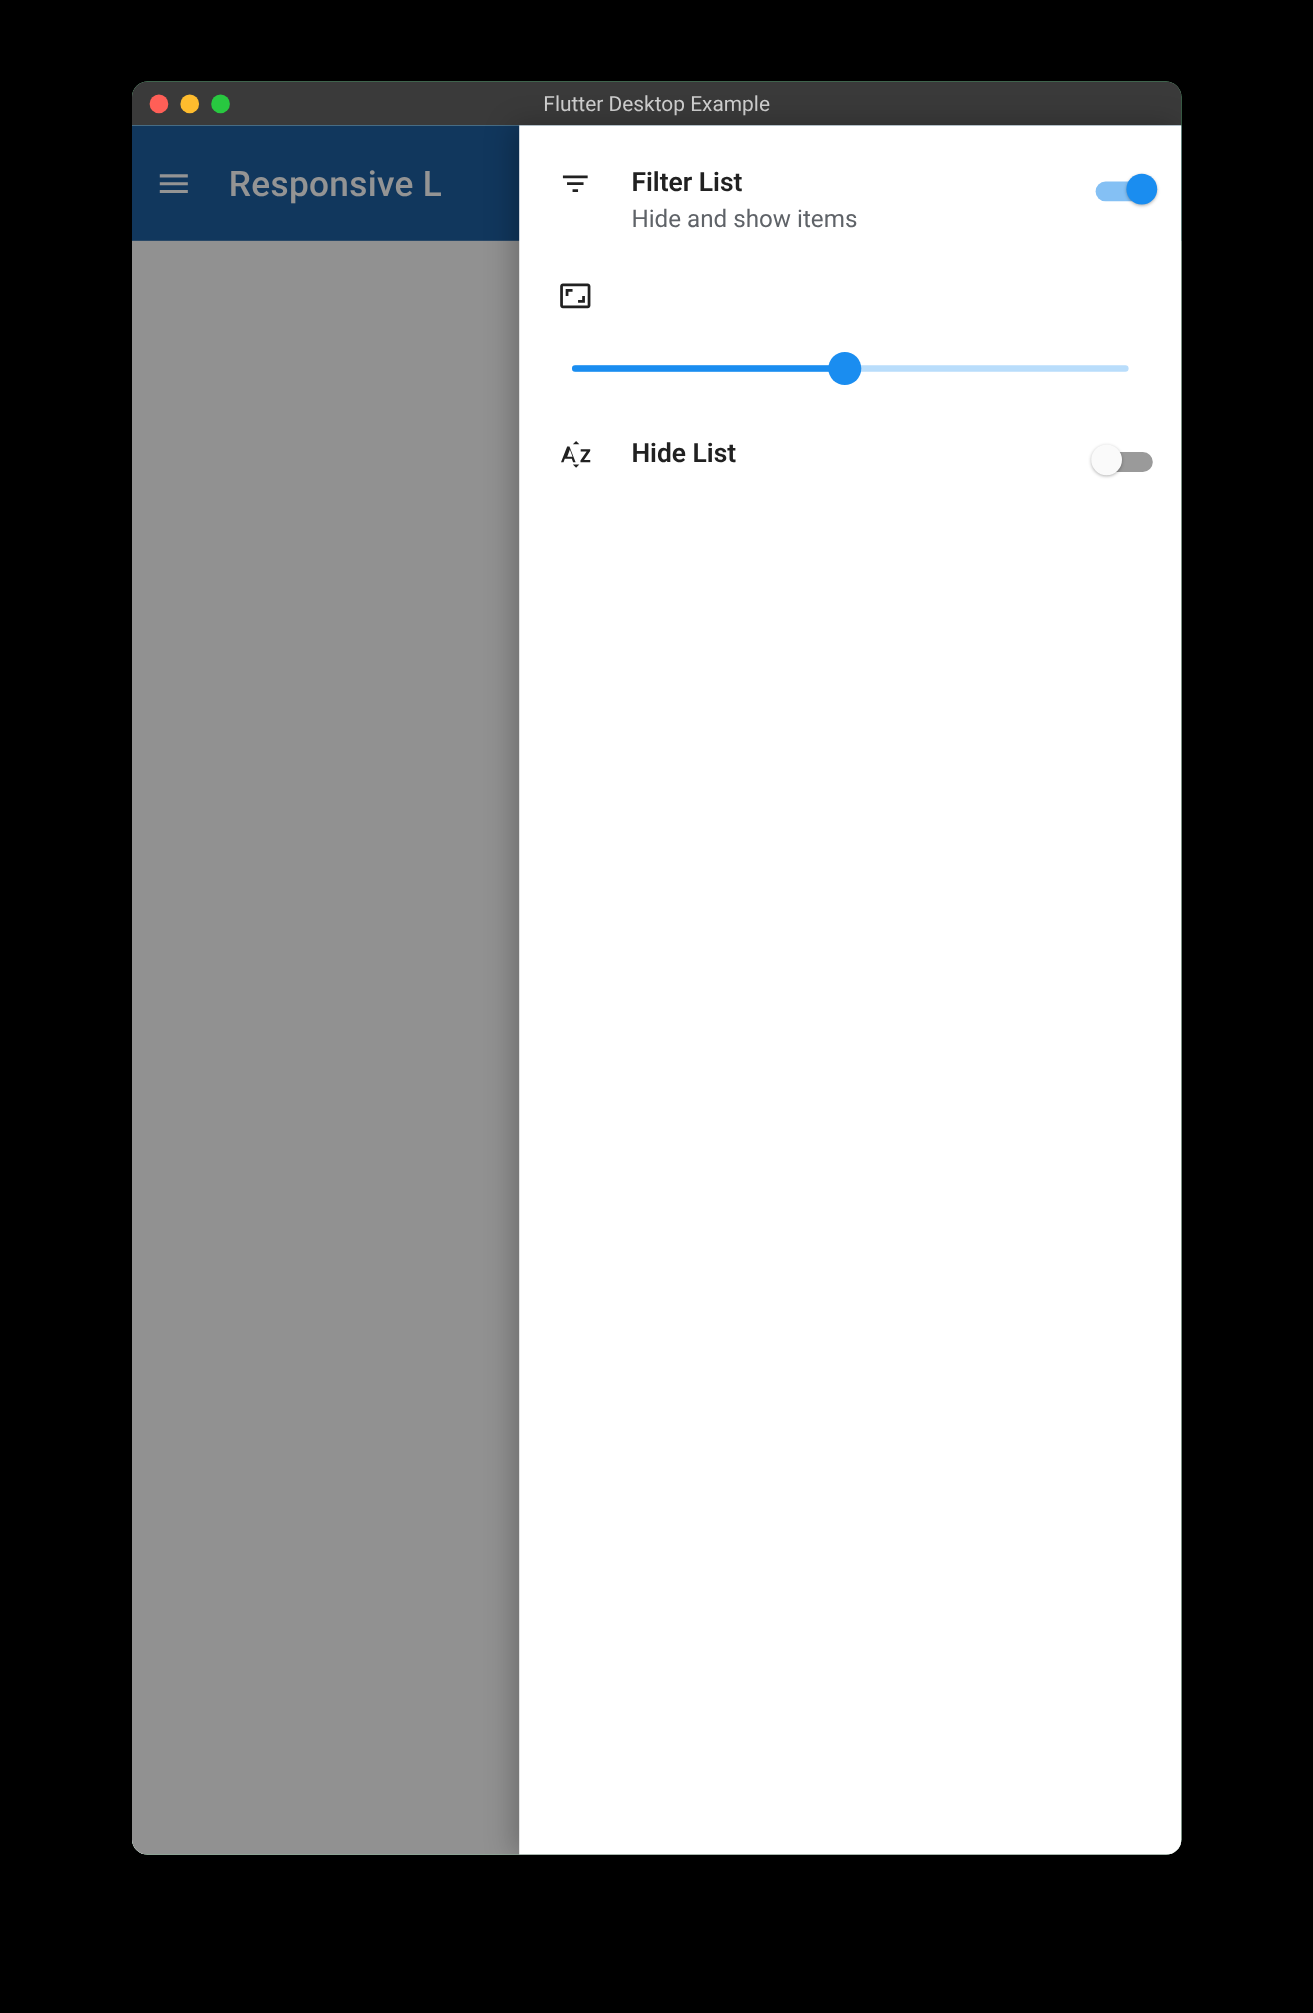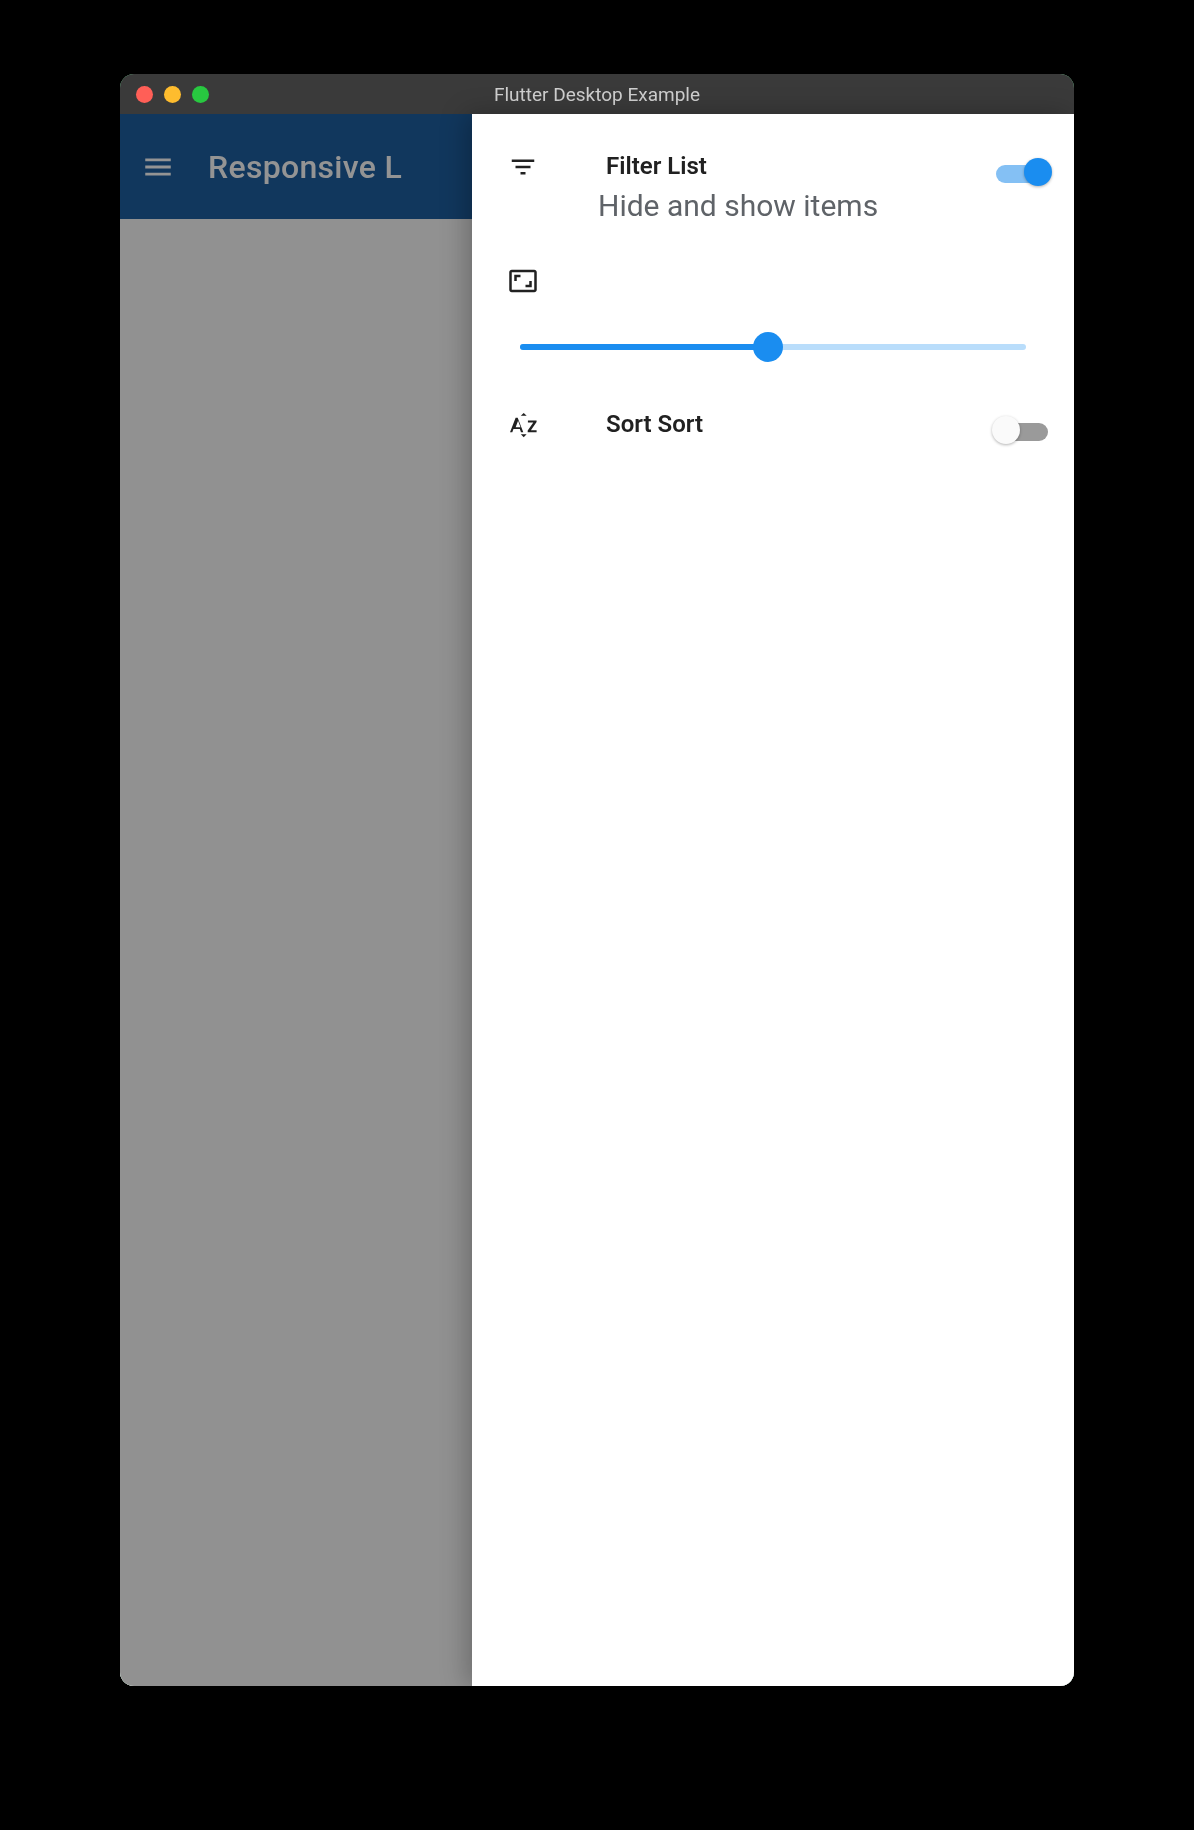--- a/index.html
+++ b/index.html
@@ -119,28 +119,26 @@
   }
   .setting-text {
     flex: 1;
     padding-left: 22px;
   }
   .setting-title {
     font-size: 24px;
     font-weight: 600;
     color: #212121;
     line-height: 1.35;
-    margin-left: 32px;
   }
   .setting-subtitle {
-    font-size: 30px;
+    font-size: 22px;
     color: #5f6368;
     line-height: 1.45;
     margin-top: 2px;
-    margin-left: 24px;
   }
   .setting-trailing {
     padding-left: 10px;
     padding-top: 6px;
   }
 
   
   .switch {
     width: 60px; height: 32px;
     position: relative;
@@ -265,21 +263,21 @@
         </div>
       </div>
 
       <div class="setting-row">
         <div class="setting-icon">
           <svg width="30" height="30" viewBox="0 0 24 24">
               <path fill="currentColor" d="M14.94 4.66h-4.72l2.36-2.36 2.36 2.36zm-4.69 14.71h4.66l-2.33 2.33-2.33-2.33zM6.1 6.27L1.6 17.73h1.84l.92-2.45h5.11l.92 2.45h1.84L7.74 6.27H6.1zm.02 7.44l1.94-5.18 1.94 5.18H6.12zm12.21 2.45h4.55v1.57h-7.13v-1.29l4.5-6.54h-4.32V8.33h6.92v1.26l-4.52 6.57z"></path>
             </svg>
         </div>
         <div class="setting-text">
-          <div class="setting-title">Sort Sort</div>
+          <div class="setting-title">Hide List</div>
         </div>
         <div class="setting-trailing">
           <div class="switch off">
             <div class="switch-track"></div>
             <div class="switch-thumb"></div>
           </div>
         </div>
       </div>
 
     </div>

